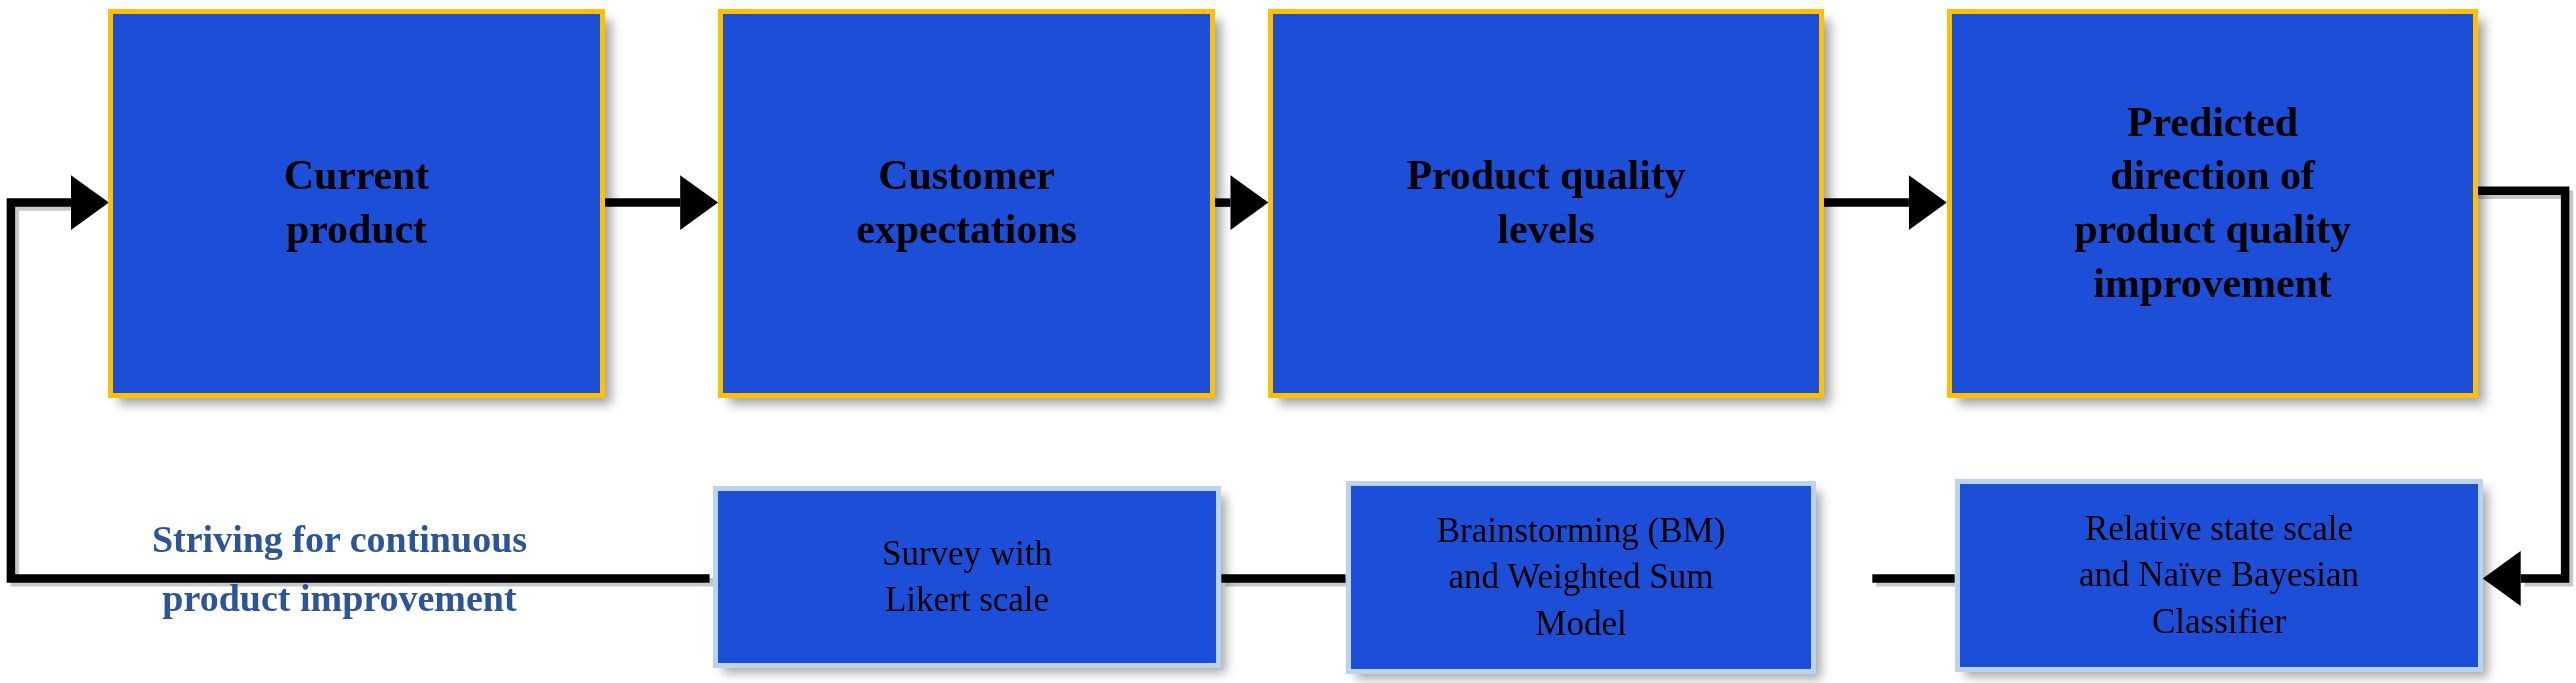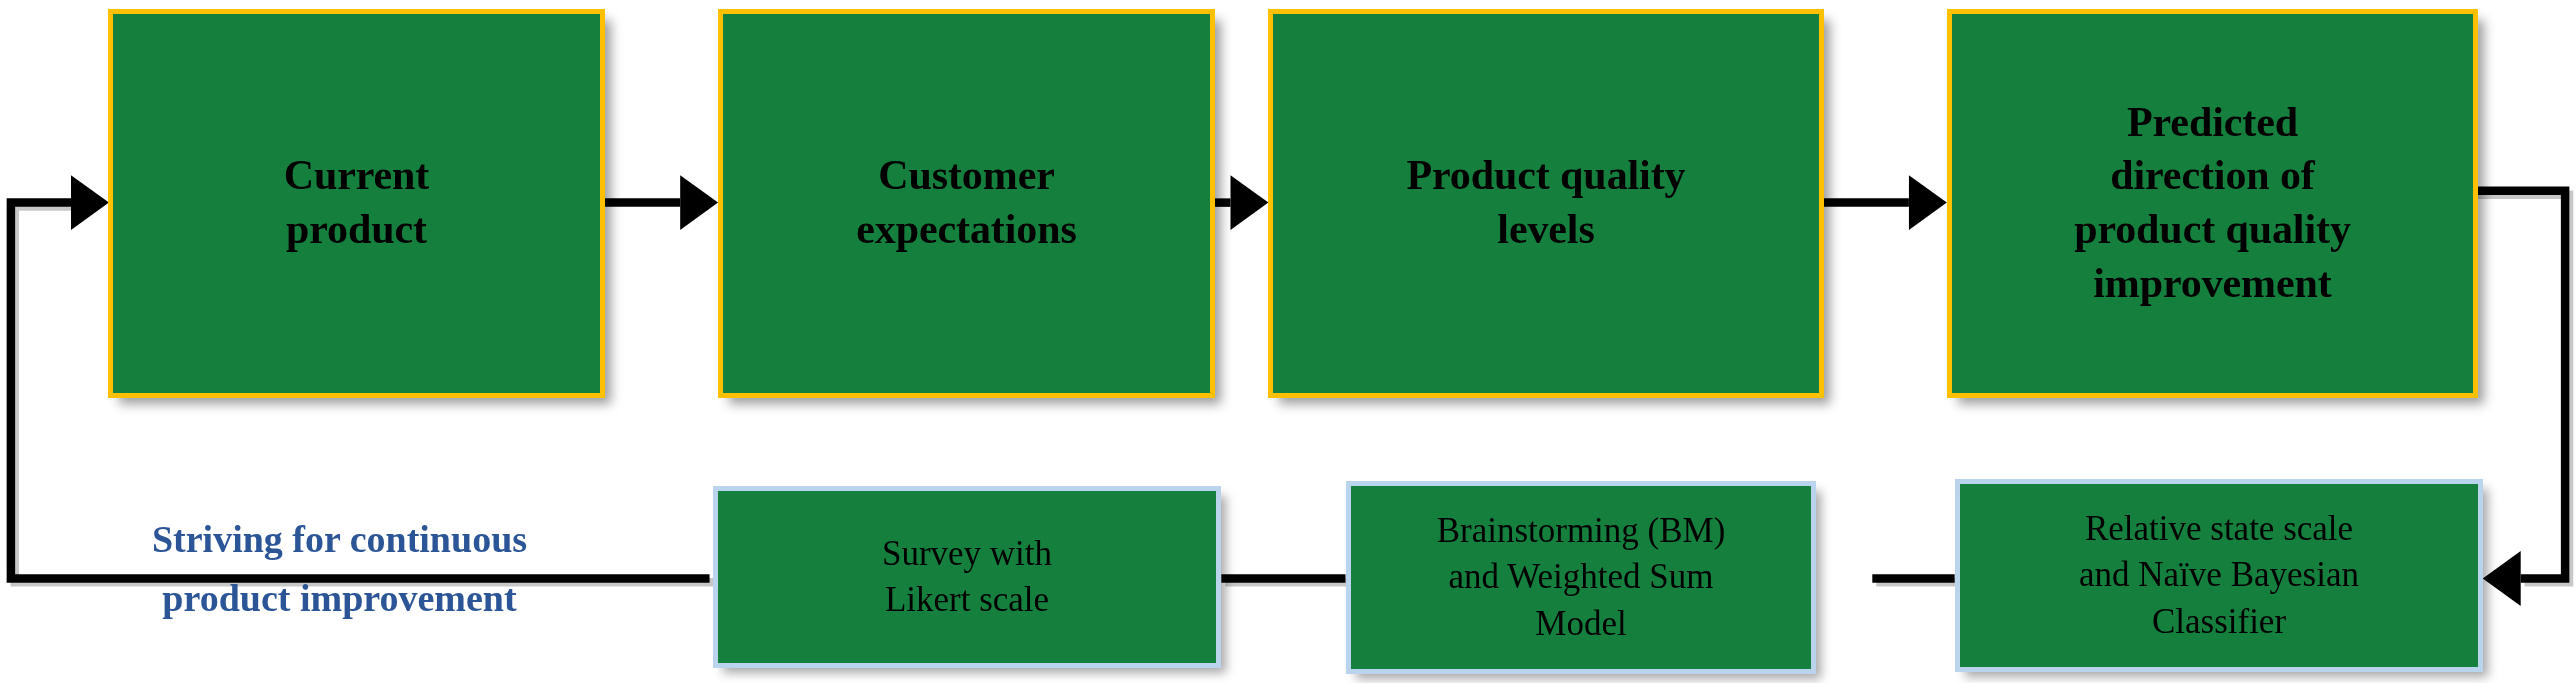--- a/index.html
+++ b/index.html
@@ -16,21 +16,21 @@
     width: 2576px;
     height: 683px;
     background: #ffffff;
     overflow: hidden;
   }
 
   
   .node {
     position: absolute;
     box-sizing: border-box;
-    background: #15803d;
+    background: #1d4ed8;
     display: flex;
     align-items: center;
     justify-content: center;
     text-align: center;
     color: #000000;
   }
 
   .node-top {
     border: 5.9px solid var(--accent-top, #FFC000);
     box-shadow: 8.5px 8.5px 10.5px -2.6px rgba(0,0,0,0.38);

